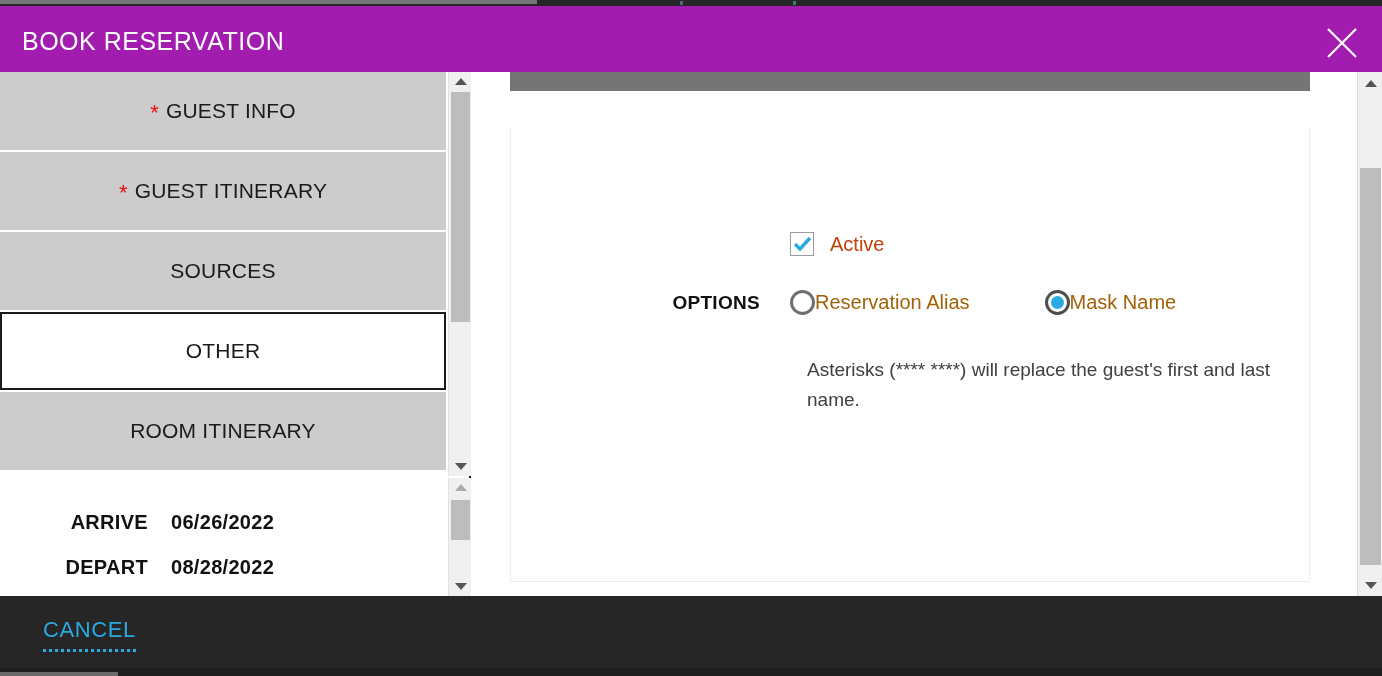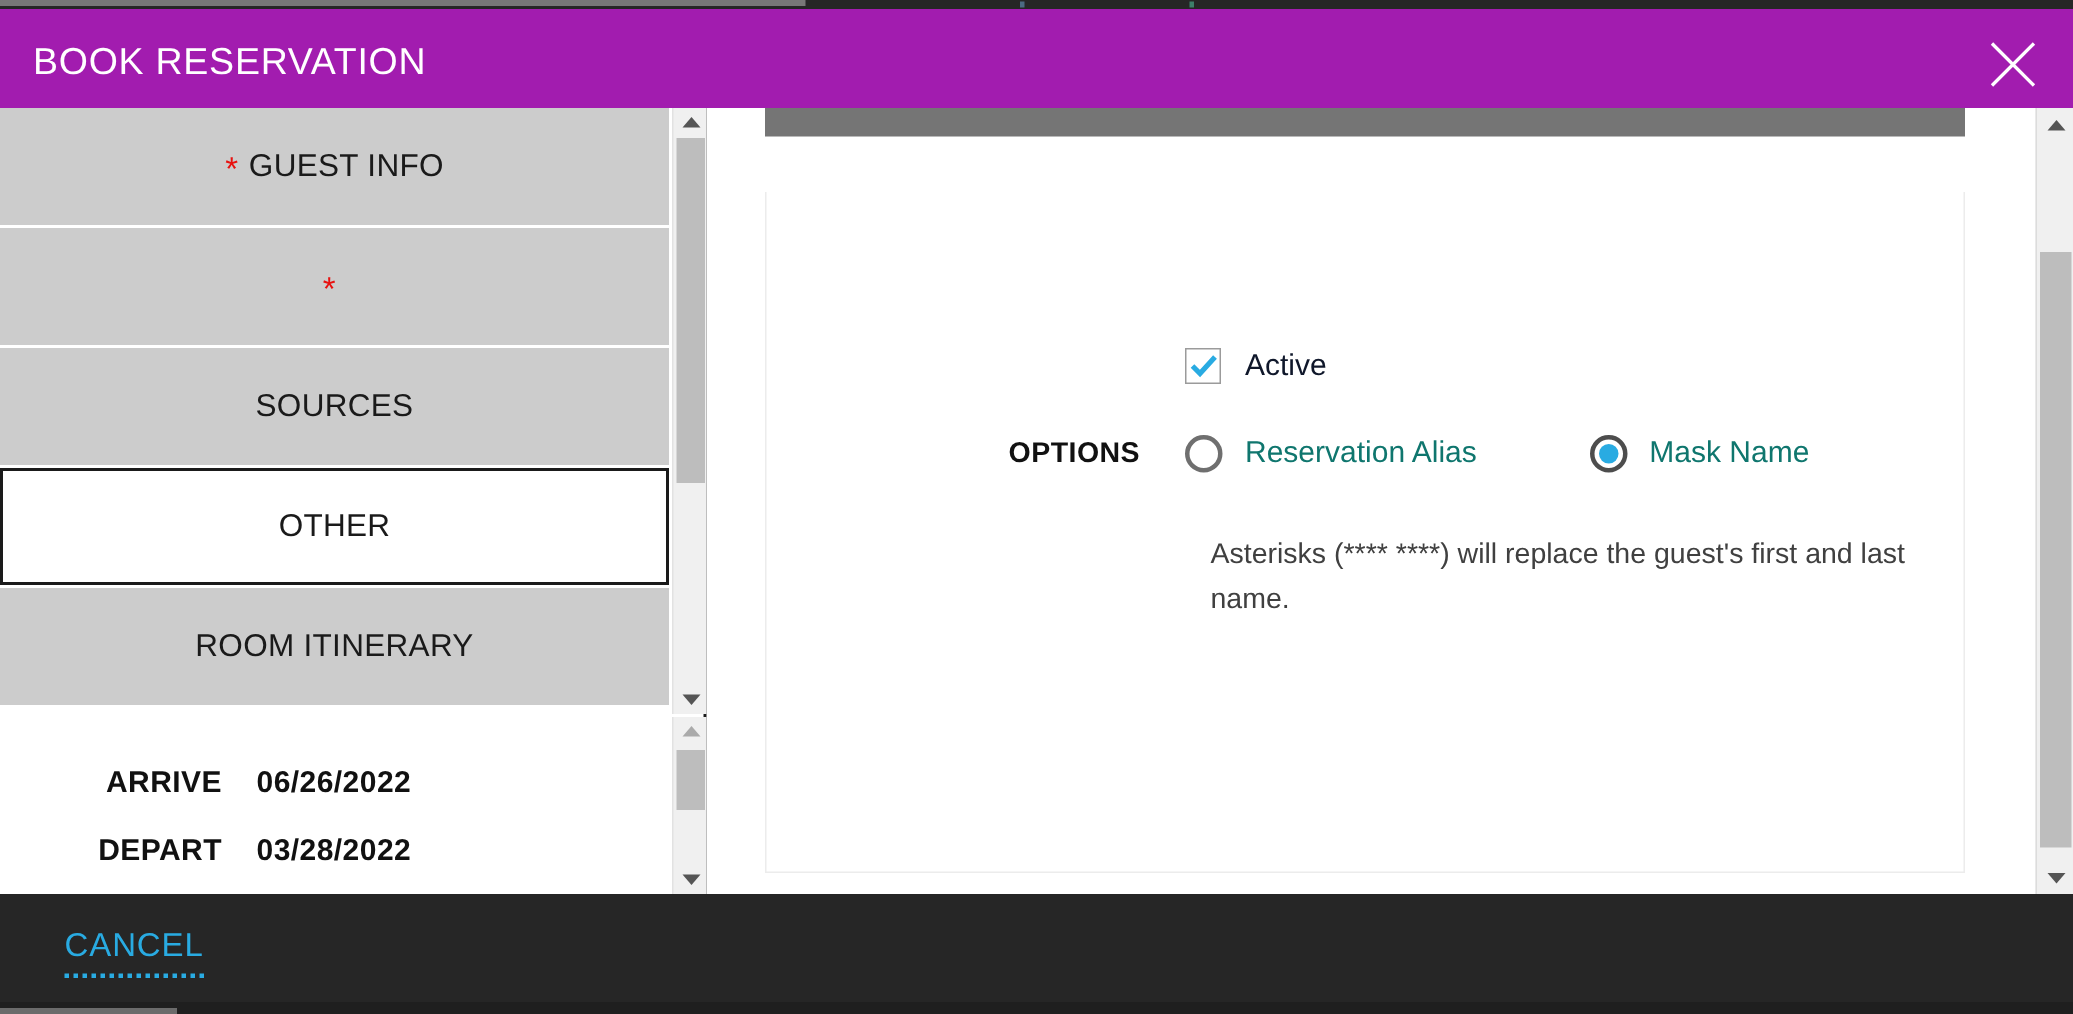--- a/index.html
+++ b/index.html
@@ -231,21 +231,21 @@
     width: 24px; height: 24px;
     border: 1px solid #9b9b9b;
     background: #ffffff;
     display: flex; align-items: center; justify-content: center;
     flex: none;
   }
   .checkbox svg { display: block; }
   .cb-label {
     margin-left: 16px;
     font-size: 20px;
-    color: #0f172a;
+    color: #c2410c;
     white-space: nowrap;
   }
 
   .radio-wrap {
     display: flex; align-items: center; cursor: pointer;
     white-space: nowrap;
   }
   .radio {
     width: 25px; height: 25px;
     border-radius: 50%;
@@ -254,23 +254,22 @@
     display: flex; align-items: center; justify-content: center;
     flex: none;
   }
   .radio.on { border-color: #4d4d4d; }
   .radio .dot {
     width: 13px; height: 13px;
     border-radius: 50%;
     background: #29abe2;
   }
   .radio-label {
-    margin-left: 15px;
     font-size: 20px;
-    color: #0f766e;
+    color: #a16207;
     text-align: right;
   }
   #radio-alias-wrap { margin-right: 0; }
   #radio-mask-wrap { margin-left: 75px; }
 
   .helper-text {
     position: absolute;
     left: 334px; top: 283px;
     width: 485px;
     font-size: 19px;
@@ -341,20 +340,21 @@
 
     <div class="tabs-scroll-region">
 
       <div class="tab-item">
         <span class="tab-req">*</span>
         <span>GUEST INFO</span>
       </div>
 
       <div class="tab-item">
         <span class="tab-req">*</span>
+        <span>GUEST ITINERARY</span>
       </div>
 
       <div class="tab-item">
         <span>SOURCES</span>
       </div>
 
       <div class="tab-item selected">
         <span>OTHER</span>
       </div>
 
@@ -374,21 +374,21 @@
       </div>
     </div>
 
     <div class="summary-region">
       <div class="summary-row" id="row-arrive">
         <span class="lbl">ARRIVE</span>
         <span class="val">06/26/2022</span>
       </div>
       <div class="summary-row" id="row-depart">
         <span class="lbl">DEPART</span>
-        <span class="val">03/28/2022</span>
+        <span class="val">08/28/2022</span>
       </div>
     </div>
 
     <div class="sb" id="sb-summary">
       <div class="sb-arrow up">
         <span class="tri tri-up light"></span>
       </div>
       <div class="sb-thumb"></div>
       <div class="sb-arrow down">
         <span class="tri tri-down"></span>

